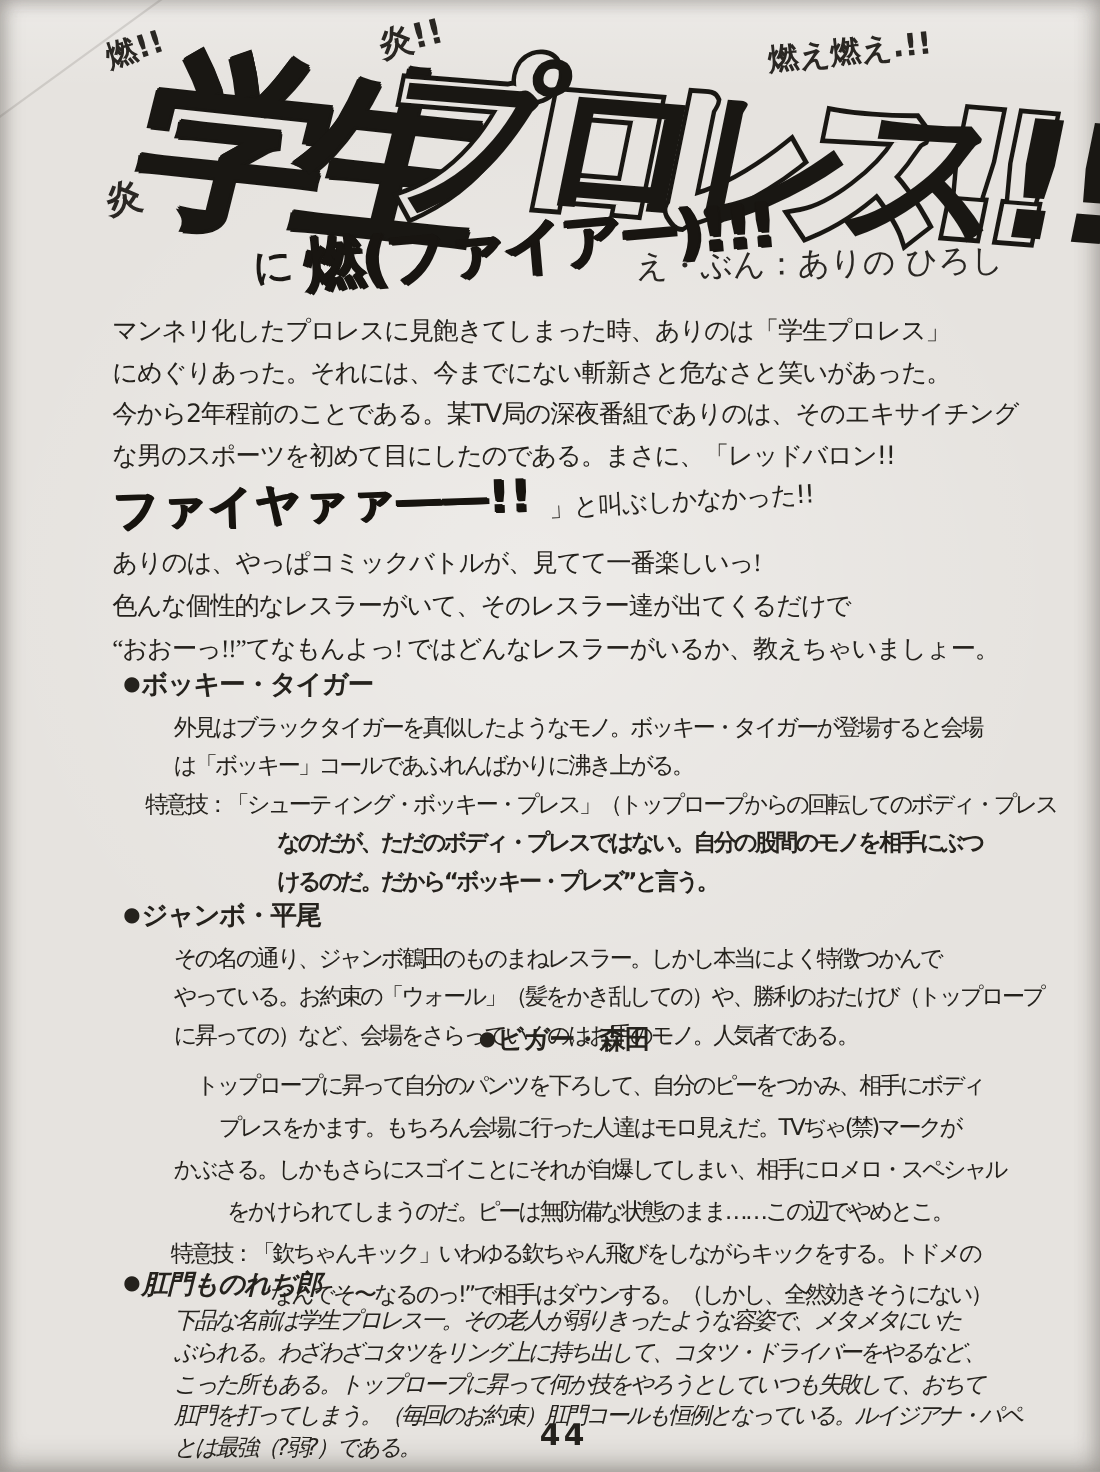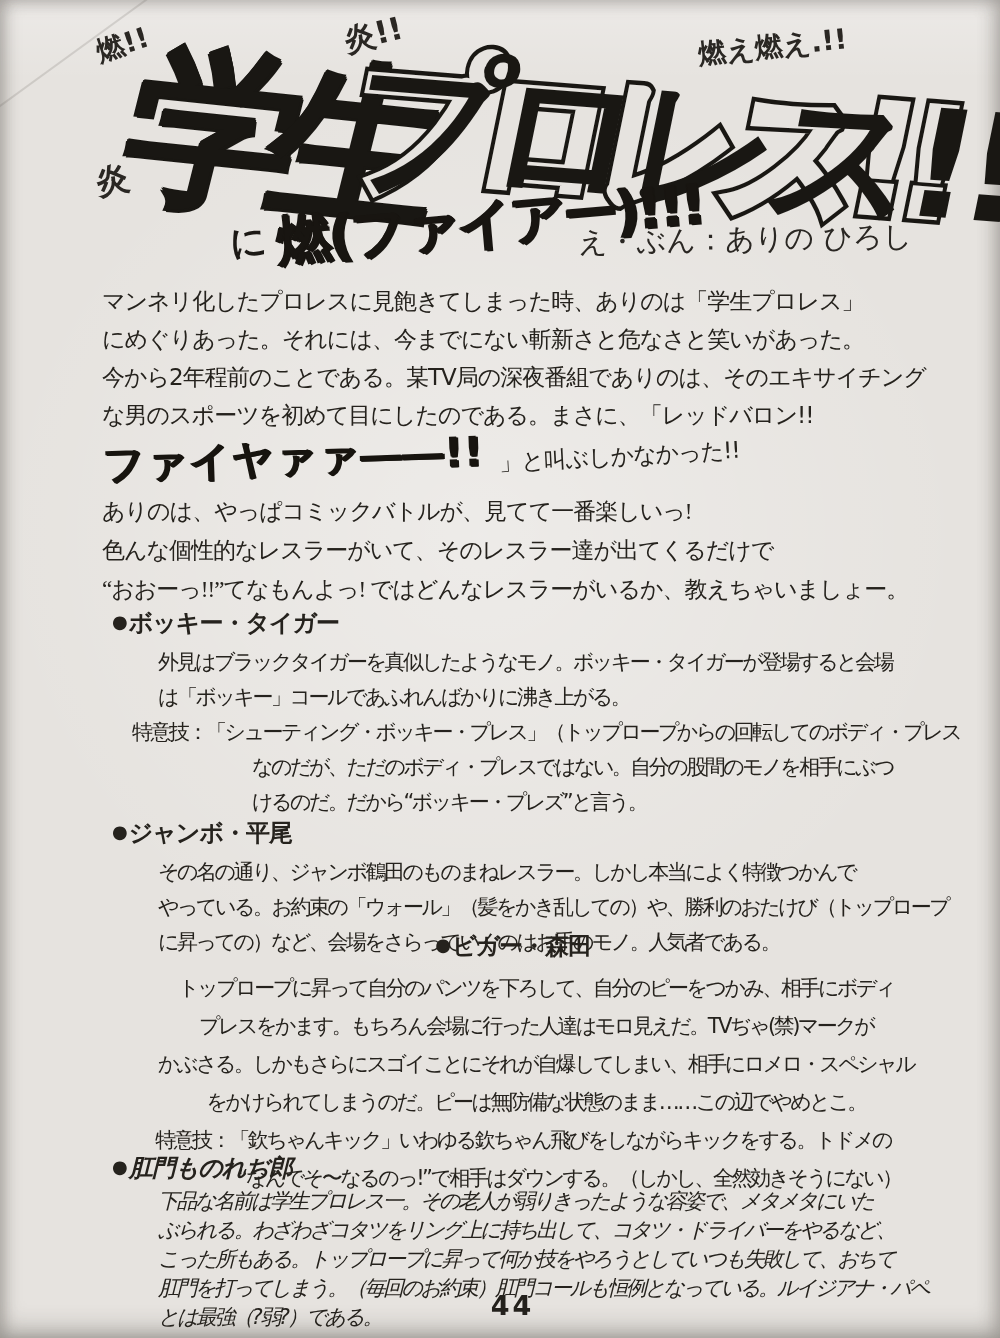--- a/index.html
+++ b/index.html
@@ -72,21 +72,21 @@
     text-shadow:1px 1px 0 #17140f,2px 1px 0 #17140f;
     transform:rotate(-2deg);display:inline-block;
   }
   .shout-tail{font-size:23px;margin-left:10px;transform:rotate(-3deg);display:inline-block;vertical-align:8px;}
   .lead{left:102px;top:492px;font-size:23px;line-height:39px;letter-spacing:-1px;font-family:Liberation Serif, serif;}
   .sec{left:112px;font-size:21px;letter-spacing:-2.5px;}
   .sec .hdr{font-size:24px;font-weight:700;letter-spacing:-1px;margin-bottom:4px;}
   .sec .bullet{margin-right:2px;font-size:18px;vertical-align:3px;}
   .sec .ln{margin-left:46px;}
   .sec .ln.waza{margin-left:20px;}
-  .sec .ln.deep{margin-left:140px;}
+  .sec .ln.deep{margin-left:140px;font-weight:bold;}
   .sec .ln.mid{margin-left:112px;}
   .sec1{top:604px;line-height:35px;}
   .sec2{top:814px;line-height:35px;}
   .sec3{top:926px;line-height:38px;text-align:center;}
   .sec4{top:1152px;line-height:29px;font-style:italic;}
   .sec4 .ln{margin-left:46px;}
   .pagenum{
     position:absolute;left:0;right:0;top:1290px;text-align:center;
     font-size:27px;font-weight:900;letter-spacing:3px;color:#24211c;margin-left:25px;
   }

